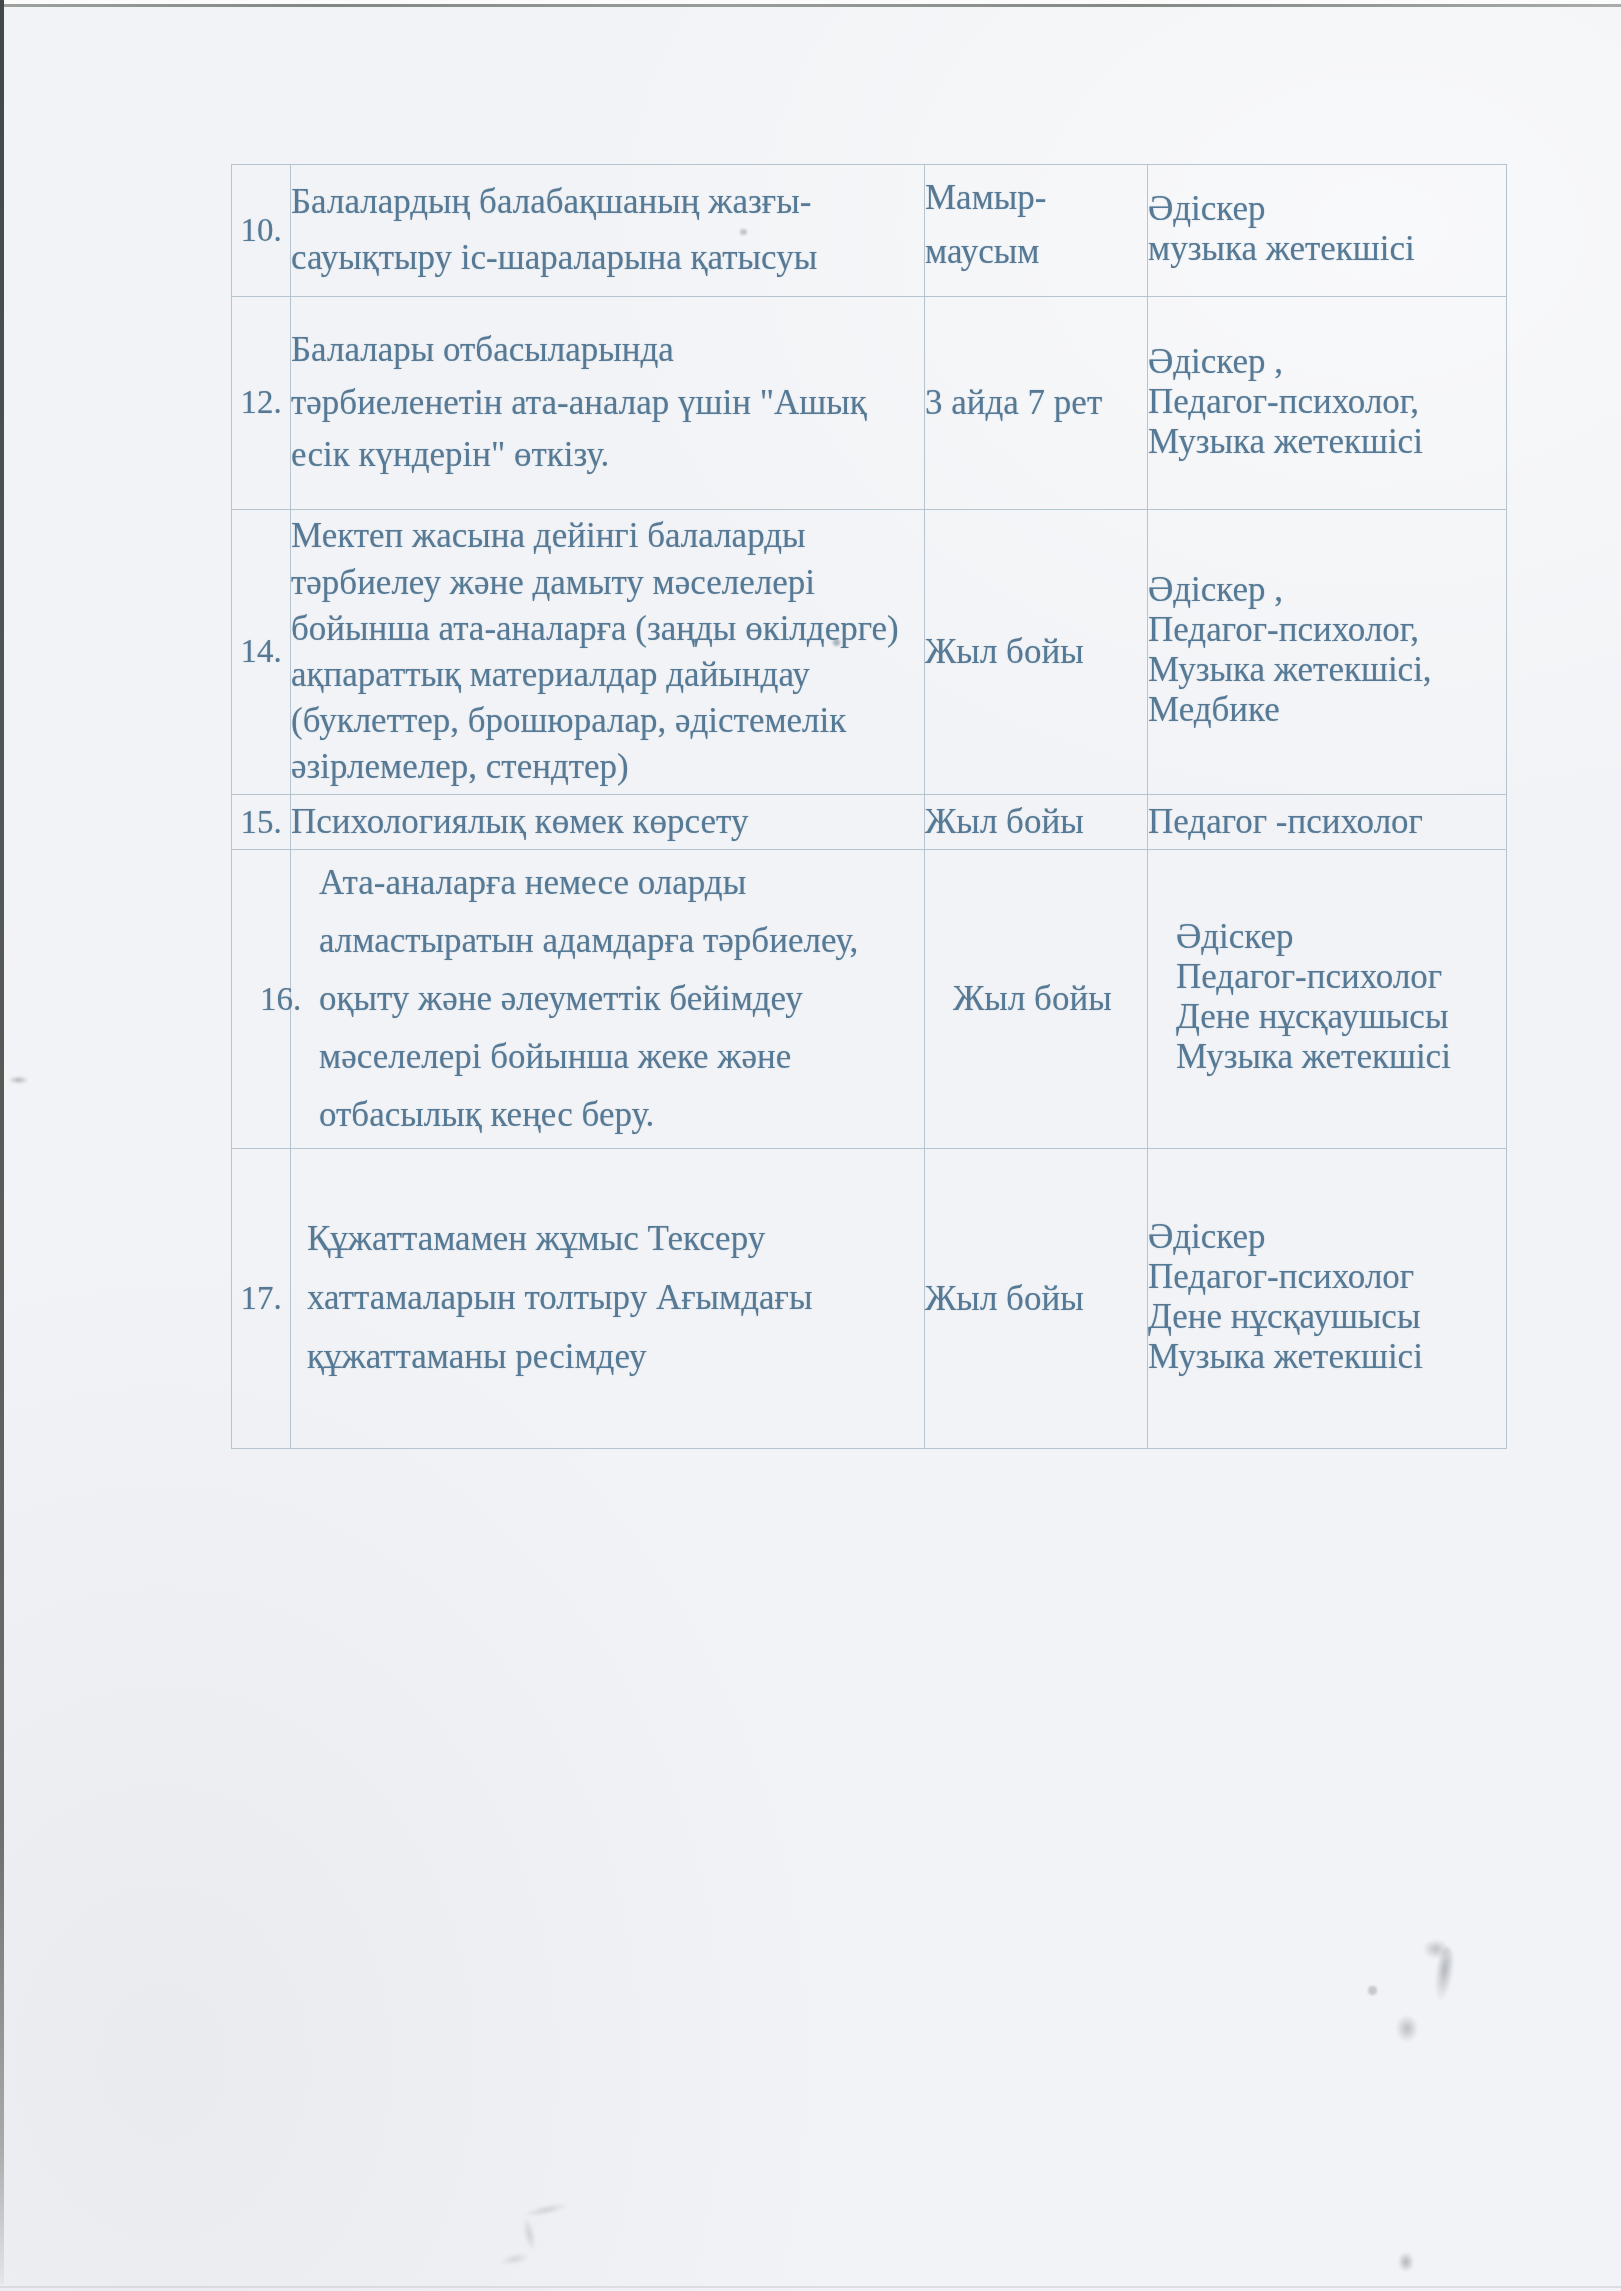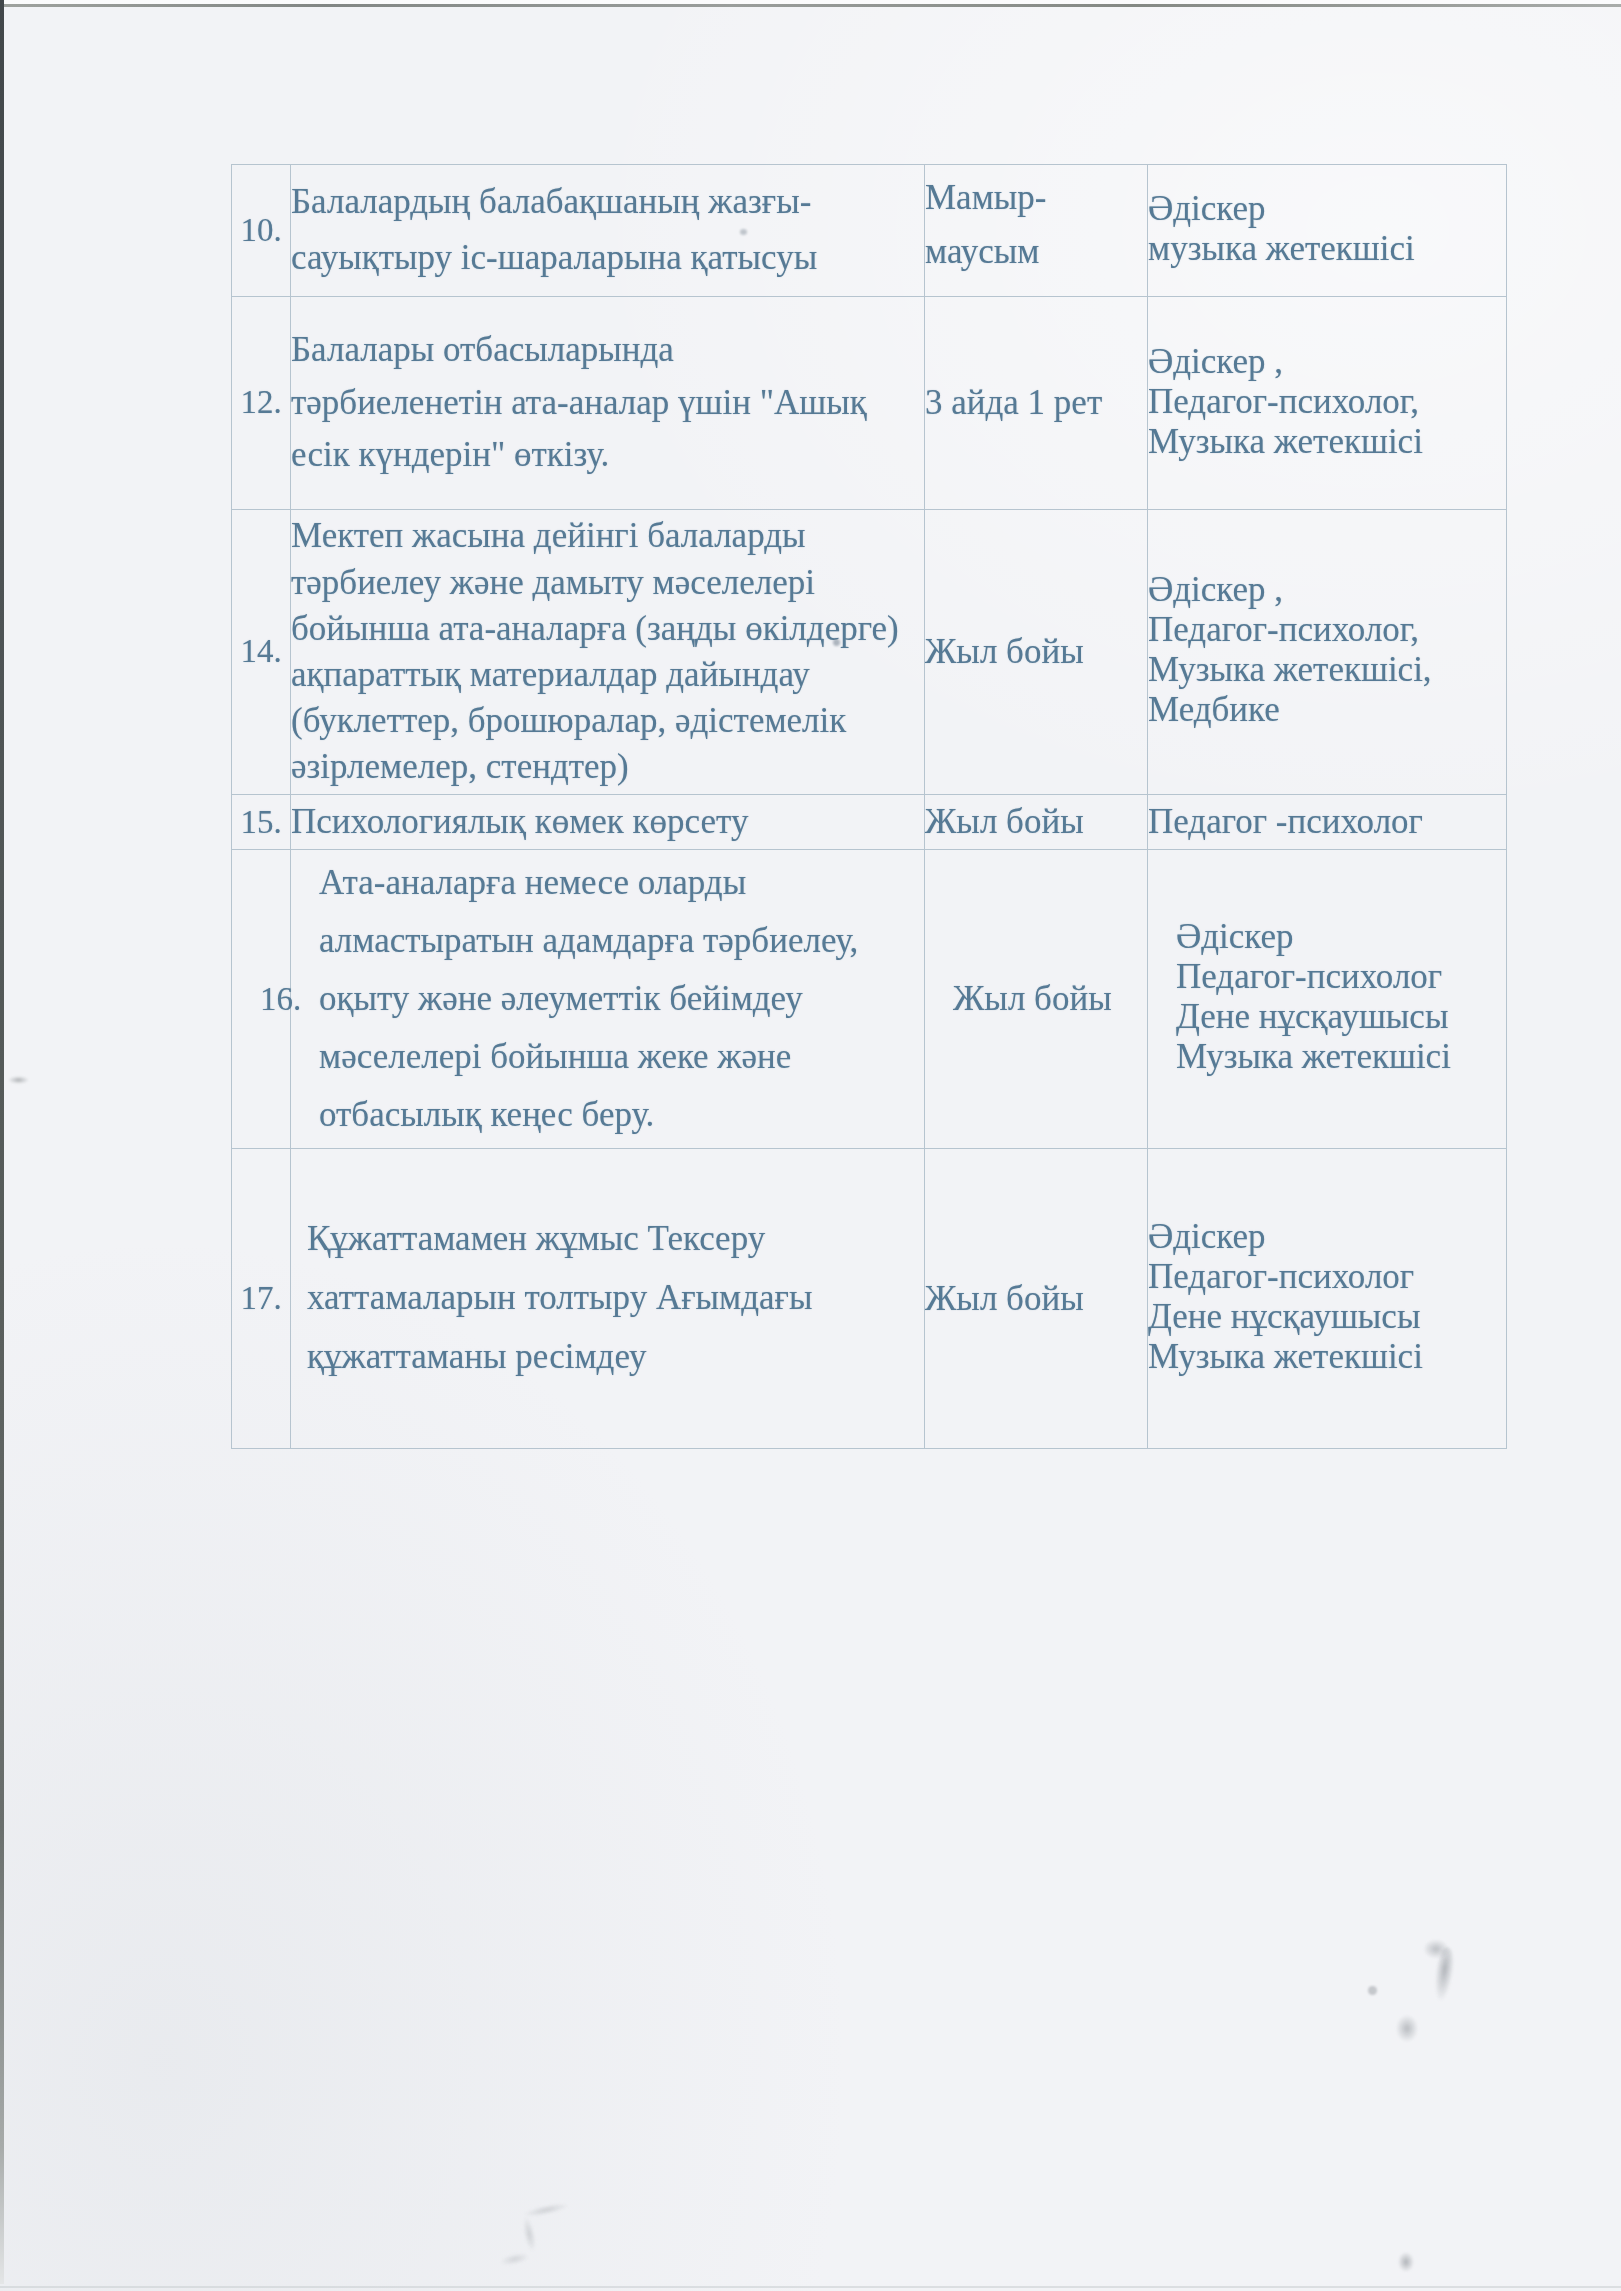--- a/index.html
+++ b/index.html
@@ -122,21 +122,21 @@
           <td class="cell-responsible">
             <div class="resp-stack">
               <div class="resp-line">Әдіскер</div>
               <div class="resp-line">музыка жетекшісі</div>
             </div>
           </td>
         </tr>
         <tr class="table-row row-1">
           <td class="cell-number">12.</td>
           <td class="cell-activity">Балалары отбасыларында тәрбиеленетін ата-аналар үшін "Ашық есік күндерін" өткізу.</td>
-          <td class="cell-timing">3 айда 1 рет</td>
+          <td class="cell-timing">3 айда 7 рет</td>
           <td class="cell-responsible">
             <div class="resp-stack">
               <div class="resp-line">Әдіскер ,</div>
               <div class="resp-line">Педагог-психолог,</div>
               <div class="resp-line">Музыка жетекшісі</div>
             </div>
           </td>
         </tr>
         <tr class="table-row row-3">
           <td class="cell-number">14.</td>

